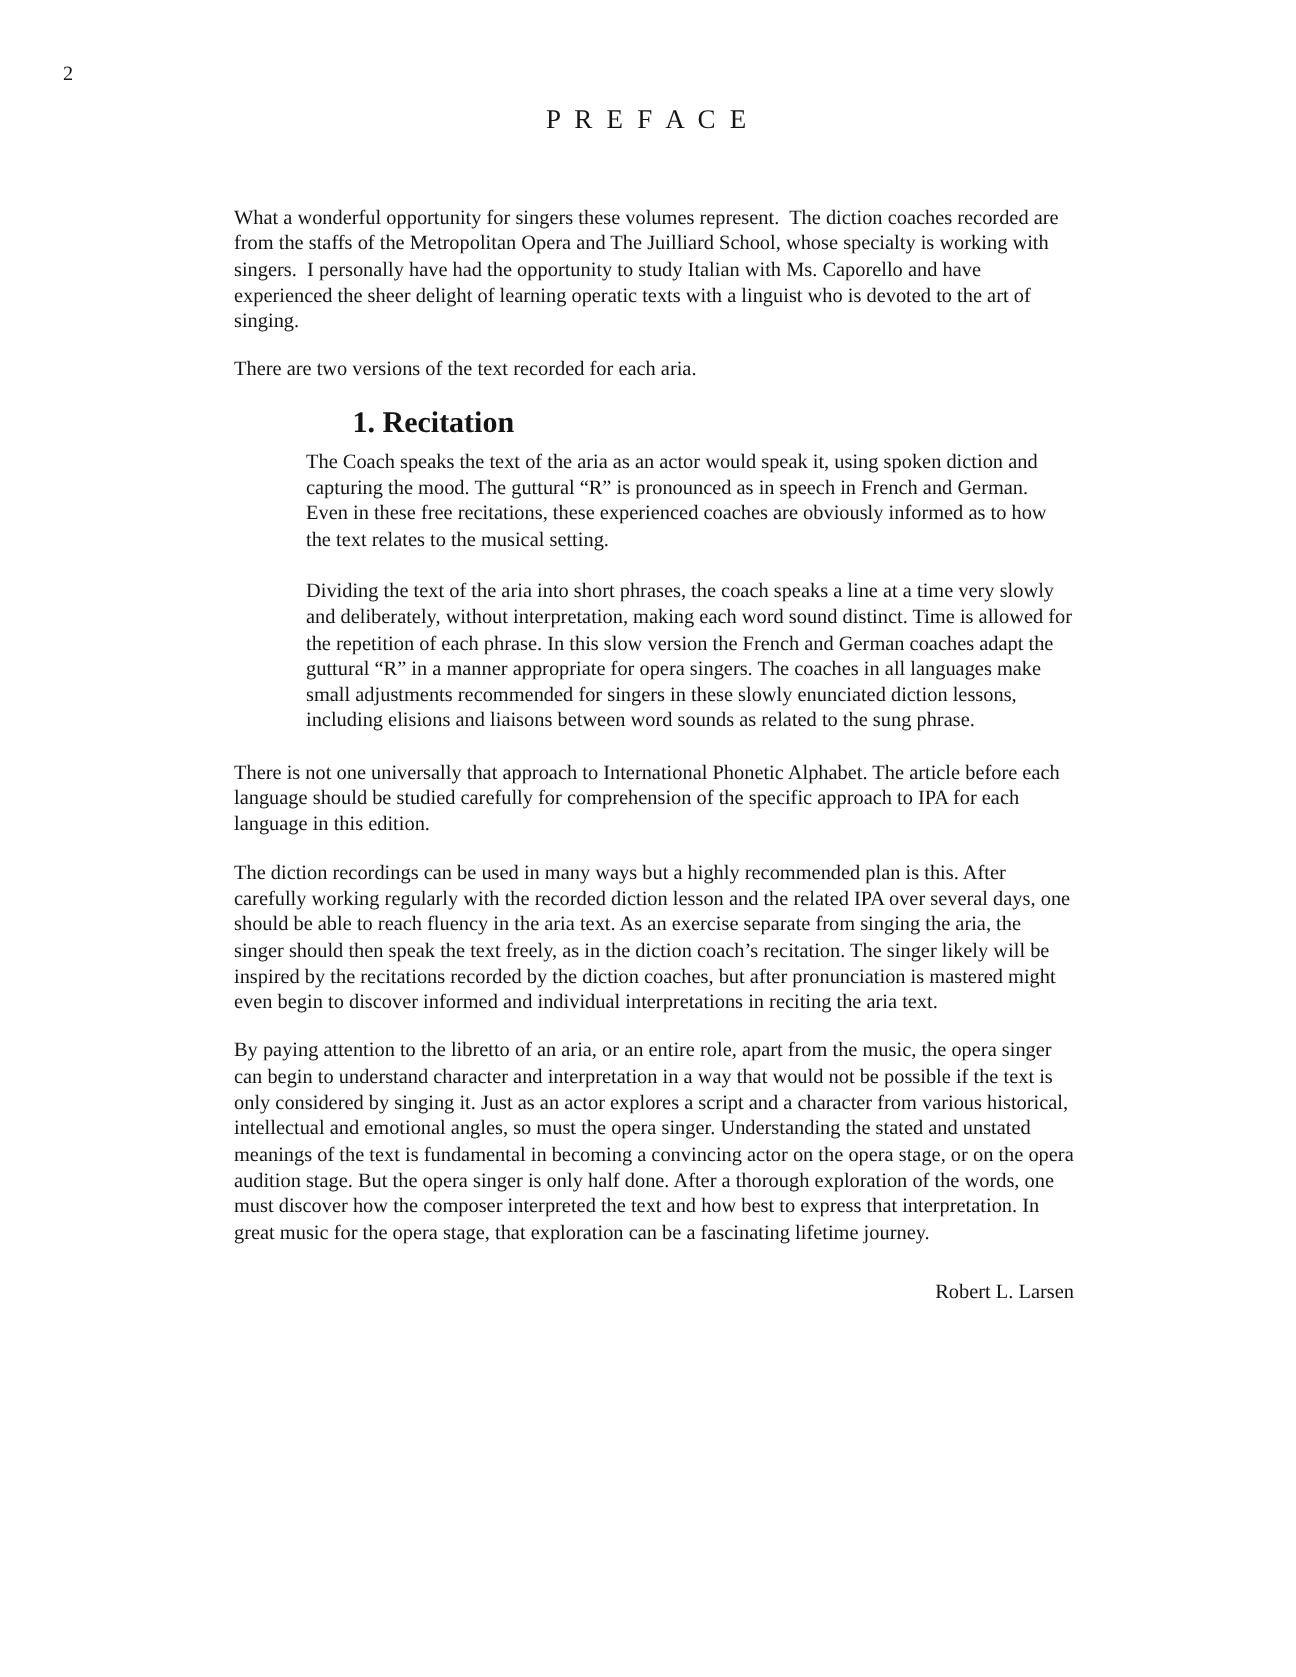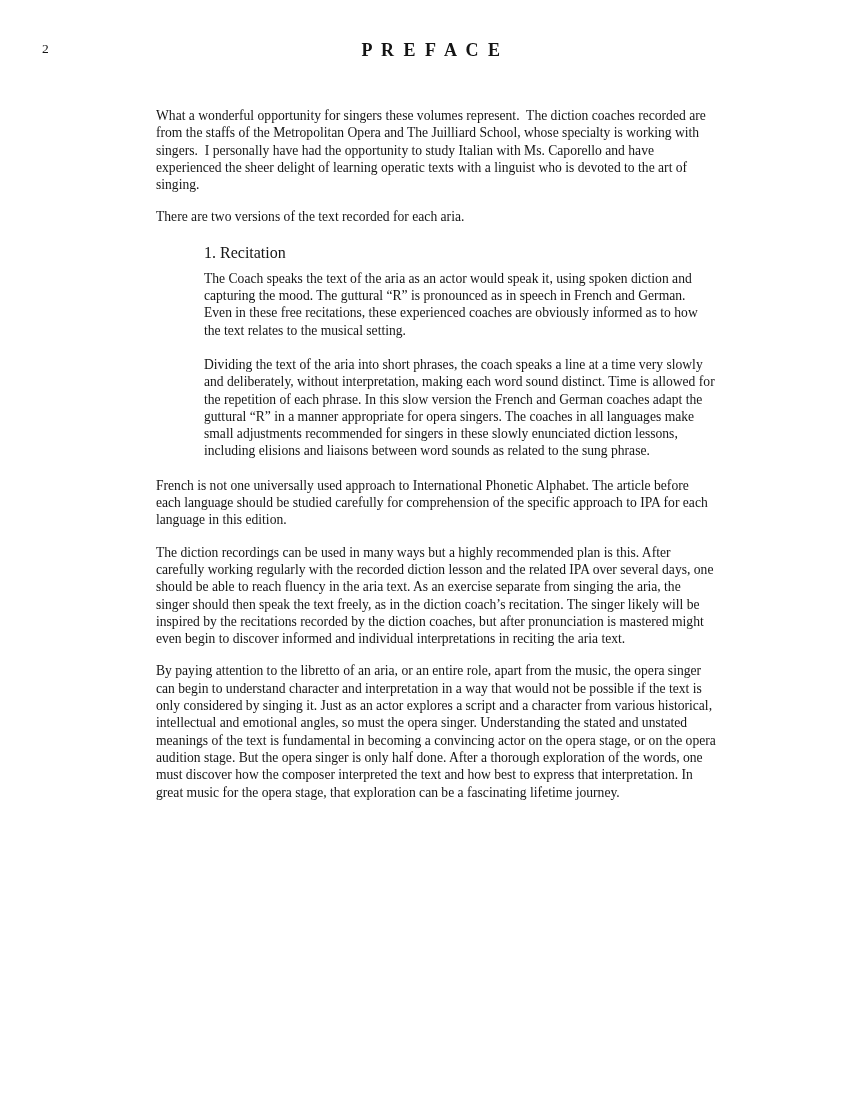--- a/index.html
+++ b/index.html
@@ -15,44 +15,45 @@
     overflow: hidden;
   }
   .page-number {
     position: absolute;
     left: 42px;
     top: 40px;
     font-size: 13.5px;
     line-height: 17px;
   }
   .title {
-    padding-top: 39px;
+    padding-top: 68px;
     text-align: center;
     font-size: 18px;
-    font-weight: bold;
+    font-weight: normal;
     letter-spacing: 2.5px;
     line-height: 22px;
   }
   .body-text {
     margin: 46px 148px 0 156px;
     font-size: 13.6px;
     line-height: 17.3px;
   }
   .body-text p {
     margin: 0 0 15px 0;
     white-space: pre-wrap;
   }
   .section {
     margin: 17px 0 17px 48px;
   }
   .section-heading {
-    font-size: 16px;
-    font-weight: normal;
+    font-size: 20px;
+    font-weight: bold;
     line-height: 20px;
     margin-bottom: 7px;
+    margin-left: 31px;
   }
   .section p {
     margin-bottom: 0;
   }
   .signature {
     margin-top: 22px;
     text-align: right;
     line-height: 17.3px;
   }
 </style>
@@ -73,23 +74,24 @@
 
     <div class="section">
       <h2 class="section-heading">1. Recitation</h2>
       <p>The Coach speaks the text of the aria as an actor would speak it, using spoken diction and capturing the mood. The guttural “R” is pronounced as in speech in French and German. Even in these free recitations, these experienced coaches are obviously informed as to how the text relates to the musical setting.</p>
     </div>
 
     <div class="section">
       <p>Dividing the text of the aria into short phrases, the coach speaks a line at a time very slowly and deliberately, without interpretation, making each word sound distinct. Time is allowed for the repetition of each phrase. In this slow version the French and German coaches adapt the guttural “R” in a manner appropriate for opera singers. The coaches in all languages make small adjustments recommended for singers in these slowly enunciated diction lessons, including elisions and liaisons between word sounds as related to the sung phrase.</p>
     </div>
 
-    <p>French is not one universally used approach to International Phonetic Alphabet. The article before each language should be studied carefully for comprehension of the specific approach to IPA for each language in this edition.</p>
+    <p>There is not one universally that approach to International Phonetic Alphabet. The article before each language should be studied carefully for comprehension of the specific approach to IPA for each language in this edition.</p>
 
     <p>The diction recordings can be used in many ways but a highly recommended plan is this. After carefully working regularly with the recorded diction lesson and the related IPA over several days, one should be able to reach fluency in the aria text. As an exercise separate from singing the aria, the singer should then speak the text freely, as in the diction coach’s recitation. The singer likely will be inspired by the recitations recorded by the diction coaches, but after pronunciation is mastered might even begin to discover informed and individual interpretations in reciting the aria text.</p>
 
     <p>By paying attention to the libretto of an aria, or an entire role, apart from the music, the opera singer can begin to understand character and interpretation in a way that would not be possible if the text is only considered by singing it. Just as an actor explores a script and a character from various historical, intellectual and emotional angles, so must the opera singer. Understanding the stated and unstated meanings of the text is fundamental in becoming a convincing actor on the opera stage, or on the opera audition stage. But the opera singer is only half done. After a thorough exploration of the words, one must discover how the composer interpreted the text and how best to express that interpretation. In great music for the opera stage, that exploration can be a fascinating lifetime journey.</p>
 
     <div class="signature">
+      <div>Robert L. Larsen</div>
     </div>
 
   </div>
 </div>
 
 </body></html>

